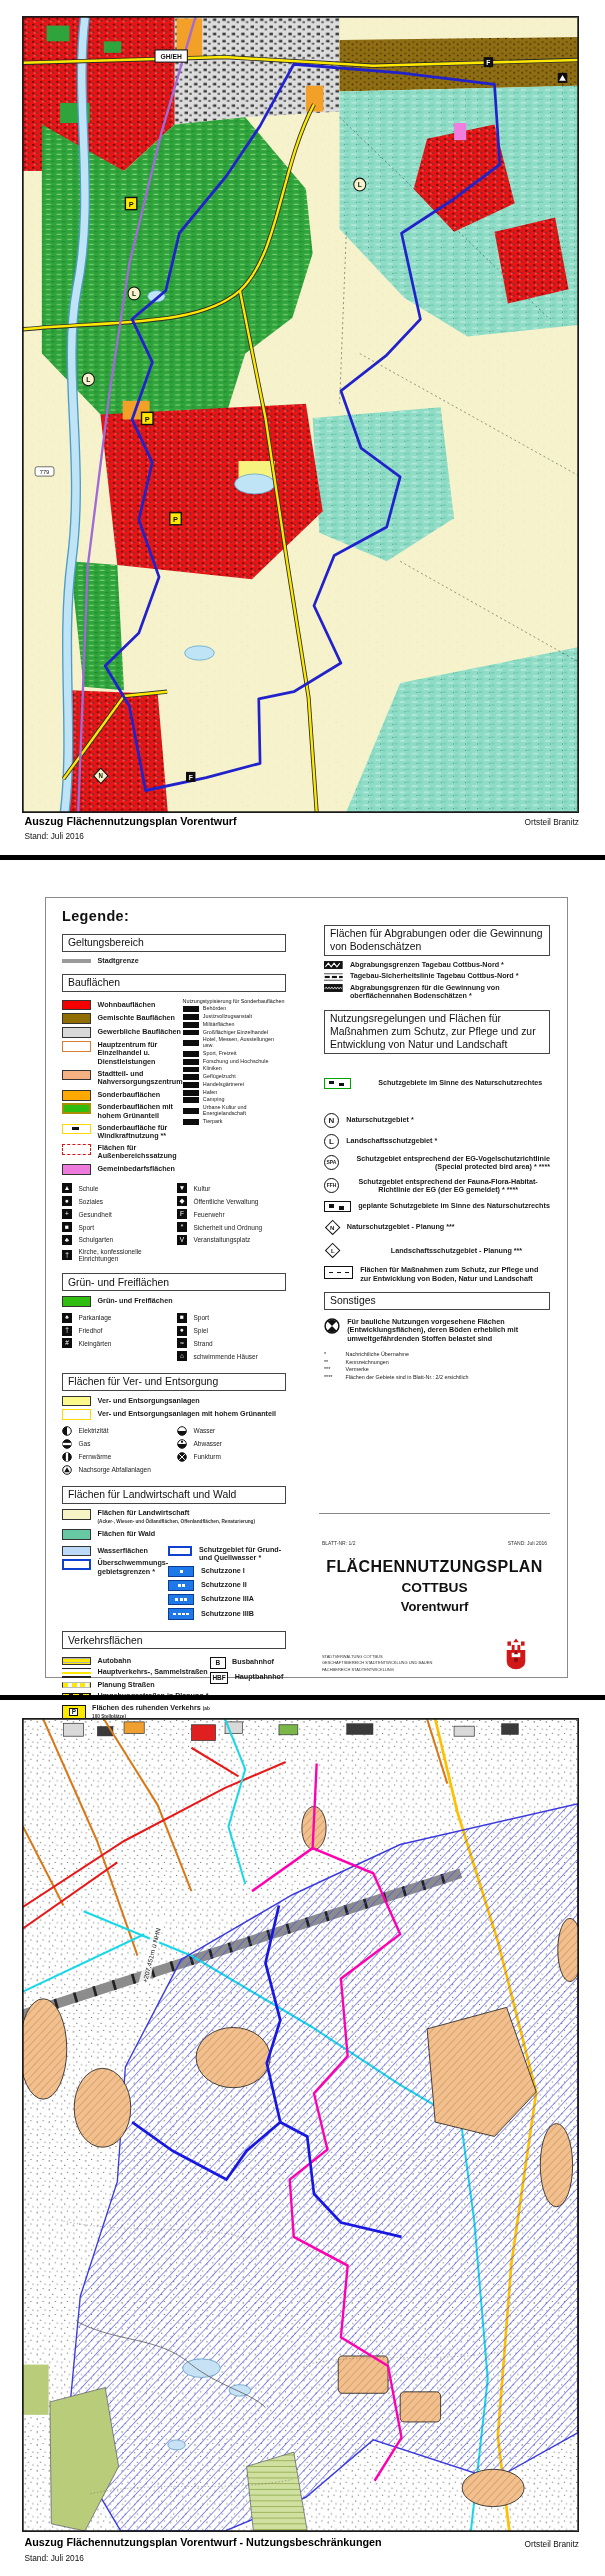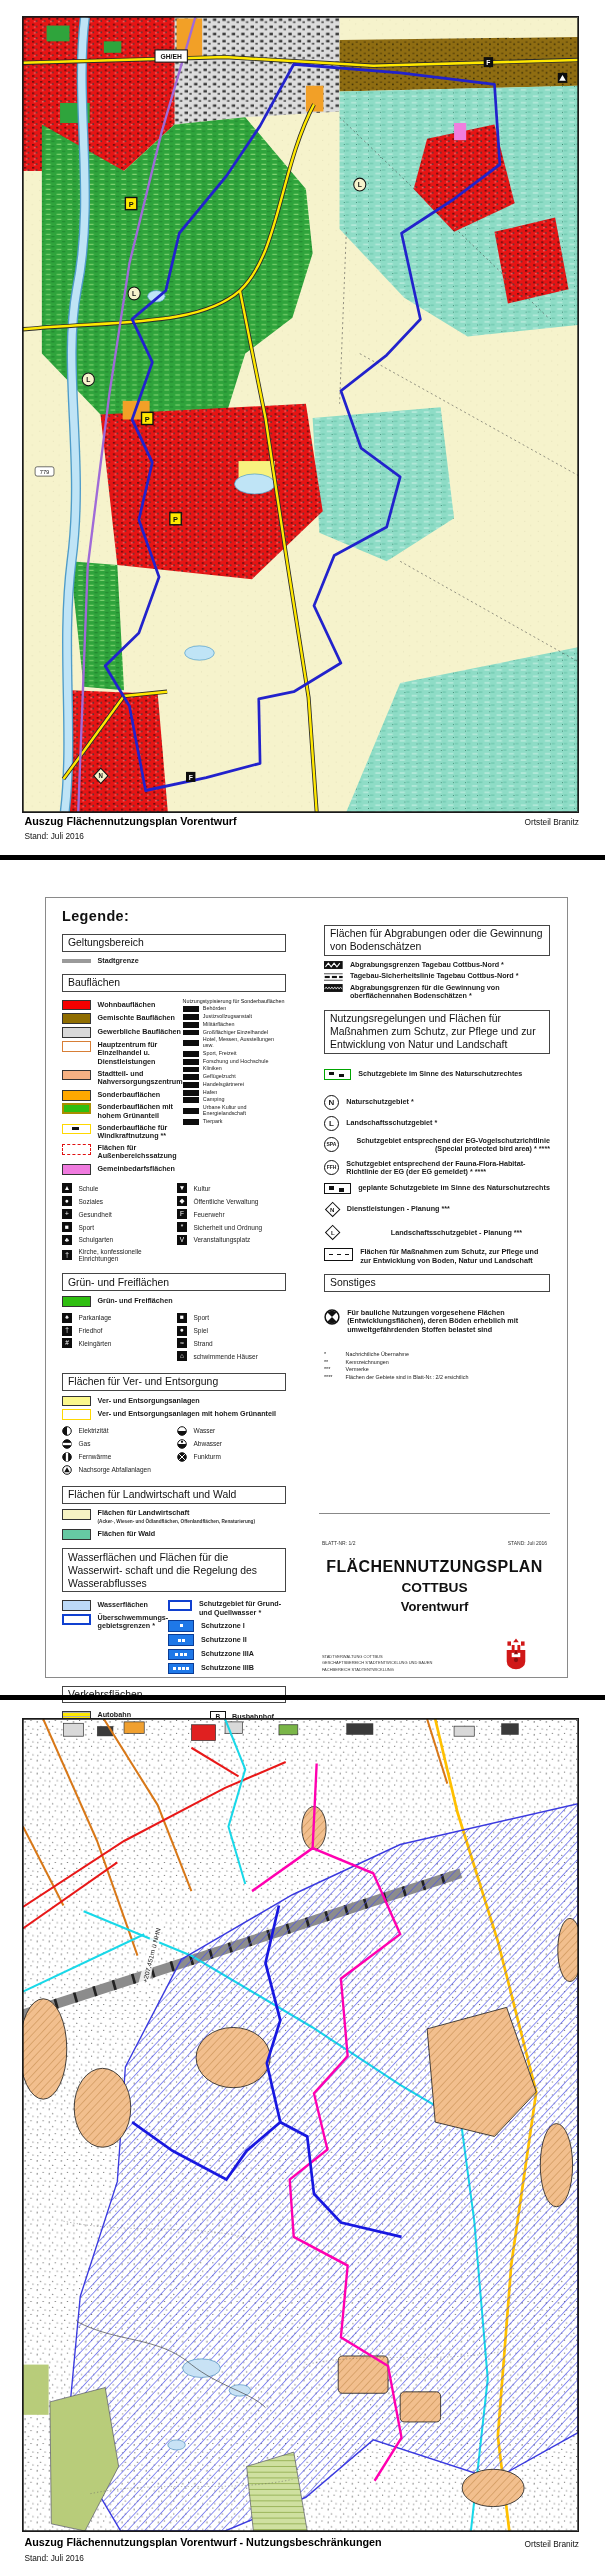--- a/index.html
+++ b/index.html
@@ -510,21 +510,20 @@
         <span class="lbl">
           <span>Flächen für Landwirtschaft</span><br>
           <span class="note">(Acker-, Wiesen- und Ödlandflächen, Offenlandflächen, Renaturierung)</span>
         </span>
       </div>
       <div class="lrow">
           <span class="sw c-teal"></span>
           <span class="lbl">Flächen für Wald</span>
         </div>
 
-      <div class="sech">Wasserflächen und Flächen für die Wasserwirt- schaft und die Regelung des Wasserabflusses</div>
       <div class="subwrap">
         <div style="width:106px;">
           <div class="lrow">
               <span class="sw c-lblue"></span>
               <span class="lbl">Wasserflächen</span>
             </div>
           <div class="lrow top">
               <span class="sw b-blue"></span>
               <span class="lbl">Überschwemmungs- gebietsgrenzen *</span>
             </div>
@@ -643,69 +642,69 @@
       </div>
       <div class="lrow top">
         <svg width="18.7" height="8" style="margin-right:7.2px;flex:none;" viewBox="0 0 26 11">
             <rect width="26" height="11" fill="#111"></rect>
             <path d="M1,7 L3,4 L5,7 L7,4 L9,7 L11,4 L13,7 L15,4 L17,7 L19,4 L21,7 L23,4 L25,7" stroke="#fff" stroke-width="1" fill="none"></path>
           </svg>
         <span class="lbl">Abgrabungsgrenzen für die Gewinnung von oberflächennahen Bodenschätzen *</span>
       </div>
 
       <div class="sech">Nutzungsregelungen und Flächen für Maßnahmen zum Schutz, zur Pflege und zur Entwicklung von Natur und Landschaft</div>
-      <div class="lrow" style="margin:15px 0;">
+      <div class="lrow" style="margin:24px 0;gap:20px;">
           <span class="boxg">
             <i></i>
             <i></i>
           </span>
           <span class="lbl">Schutzgebiete im Sinne des Naturschutzrechtes</span>
         </div>
       <div class="lrow" style="margin:5.8px 0;">
           <span class="ncirc">N</span>
           <span class="lbl">Naturschutzgebiet *</span>
         </div>
       <div class="lrow" style="margin:5.8px 0;">
           <span class="ncirc">L</span>
           <span class="lbl">Landschaftsschutzgebiet *</span>
         </div>
       <div class="lrow top" style="margin:5.8px 0;text-align:right;">
           <span class="ncirc sm">SPA</span>
           <span class="lbl">Schutzgebiet entsprechend der EG-Vogelschutzrichtlinie (Special protected bird area) * ****</span>
         </div>
-      <div class="lrow top" style="margin:5.8px 0;">
+      <div class="lrow top" style="margin:5.8px 0;text-align:center;">
           <span class="ncirc sm">FFH</span>
           <span class="lbl">Schutzgebiet entsprechend der Fauna-Flora-Habitat-Richtlinie der EG (der EG gemeldet) * ****</span>
         </div>
       <div class="lrow" style="margin:5.8px 0;">
           <span class="boxg boxk">
             <i></i>
             <i></i>
           </span>
           <span class="lbl">geplante Schutzgebiete im Sinne des Naturschutzrechts</span>
         </div>
       <div class="lrow" style="margin:6.5px 0;">
           <span class="ndia">
             <b>N</b>
           </span>
-          <span class="lbl">Dienstleistungen - Planung ***</span>
+          <span class="lbl">Naturschutzgebiet - Planung ***</span>
         </div>
       <div class="lrow" style="margin:6.5px 0;gap:44px;">
           <span class="ndia">
             <b>L</b>
           </span>
           <span class="lbl">Landschaftsschutzgebiet - Planung ***</span>
         </div>
       <div class="lrow top" style="margin:5.8px 0;">
           <span class="boxdash"></span>
           <span class="lbl">Flächen für Maßnahmen zum Schutz, zur Pflege und zur Entwicklung von Boden, Natur und Landschaft</span>
         </div>
 
       <div class="sech">Sonstiges</div>
-      <div class="lrow top" style="margin:17px 0;justify-content:space-between;">
+      <div class="lrow top" style="margin:8px 0;justify-content:space-between;">
         <svg width="16" height="16" style="margin-right:7.2px;flex:none;" viewBox="0 0 22 22">
           <circle cx="11" cy="11" r="9.5" fill="#fff" stroke="#111" stroke-width="2"></circle>
           <path d="M11,11 L4.8,4.8 A9,9 0 0 1 17.2,4.8 z" fill="#111"></path>
           <path d="M11,11 L4.8,17.2 A9,9 0 0 0 17.2,17.2 z" fill="#111"></path>
         </svg>
         <span class="lbl">Für bauliche Nutzungen vorgesehene Flächen (Entwicklungsflächen), deren Böden erheblich mit umweltgefährdenden Stoffen belastet sind</span>
       </div>
       <div style="margin-top:4.3px;">
         <div class="fnrow">
             <span class="fnmark">*</span>

